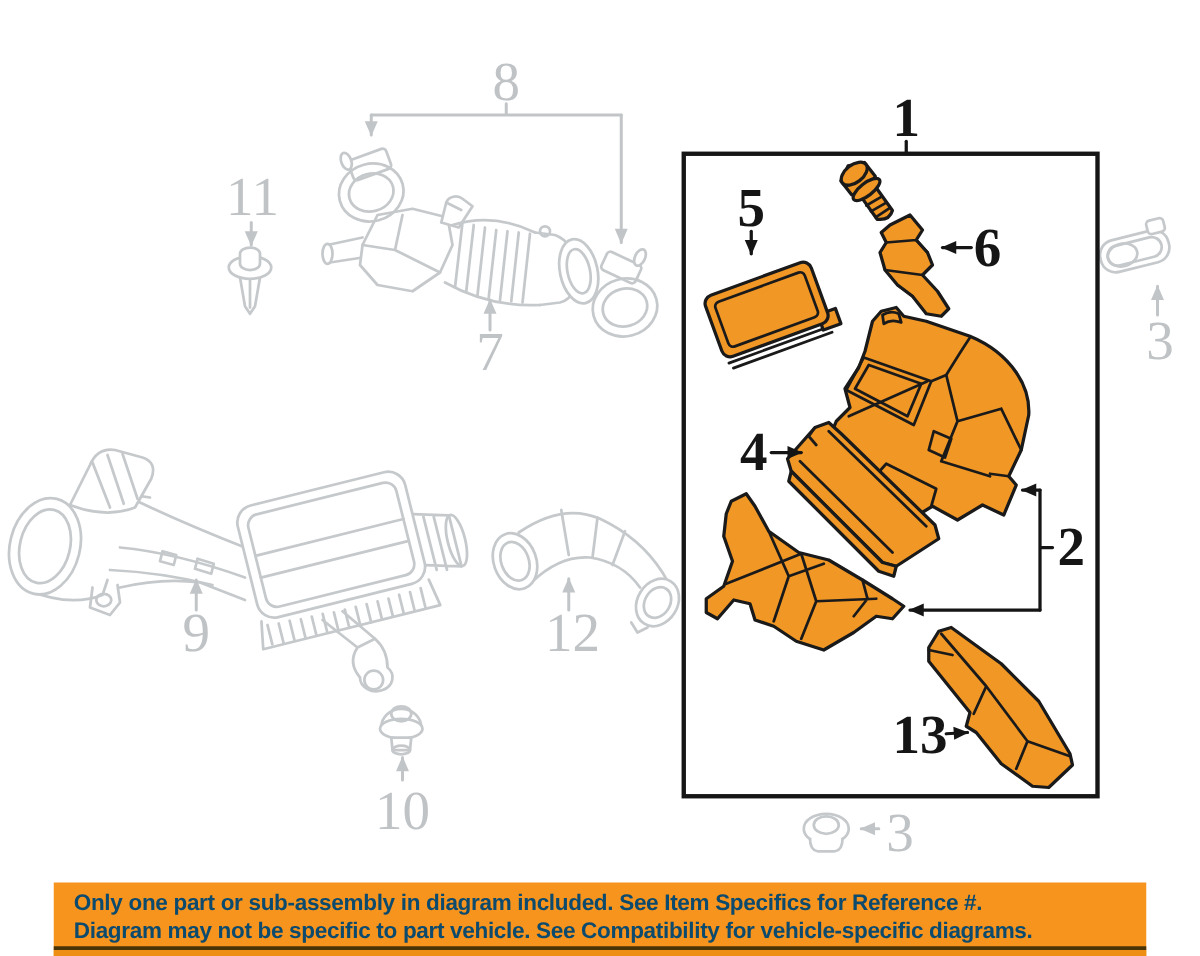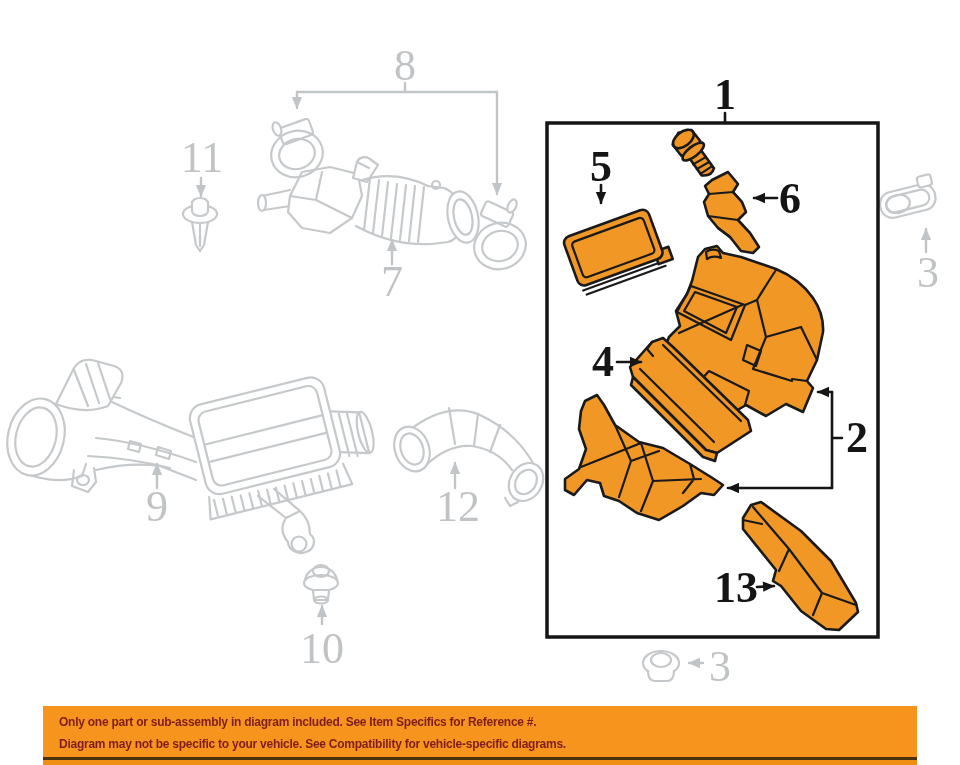--- a/index.html
+++ b/index.html
@@ -21,22 +21,22 @@
          font-size:44px;font-weight:bold;text-anchor:middle;}
   .lbl-g{fill:#c0c3c5;font-family:"Liberation Serif","DejaVu Serif",serif;
          font-size:44px;font-weight:normal;text-anchor:middle;}
 
   .ref-box{fill:#ffffff;stroke:#151515;stroke-width:3.5;}
 
   
   .banner{position:absolute;left:43px;top:706px;width:874px;height:59px;background:#f7941d;}
   .banner-rule{position:absolute;left:0;top:51px;width:100%;height:3px;background:#4a3306;}
   .banner-foot{position:absolute;left:0;top:54px;width:100%;height:5px;background:#ee8f13;}
-  .banner-text{position:absolute;left:16px;top:5px;right:8px;color:#7f1d1d;
-               font-weight:bold;font-size:12px;line-height:22px;letter-spacing:-0.25px;white-space:nowrap;}
+  .banner-text{position:absolute;left:16px;top:5px;right:8px;color:#0c4a6e;
+               font-weight:bold;font-size:18px;line-height:22px;letter-spacing:-0.25px;white-space:nowrap;}
 </style>
 </head>
 <body>
 
 <div class="stage">
 
 <svg width="960" height="706" viewBox="0 0 960 706">
   <defs>
     <marker id="ah-k" markerUnits="userSpaceOnUse" markerWidth="16" markerHeight="13" refX="12" refY="6" orient="auto">
       <path d="M1,0.8 L13,6 L1,11.2 Z" fill="#151515"></path>
@@ -230,19 +230,19 @@
   <text class="lbl-g" x="322" y="663">10</text>
   <text class="lbl-g" x="202" y="172">11</text>
   <text class="lbl-g" x="458" y="521">12</text>
   <text class="lbl-g" x="928" y="287">3</text>
   <text class="lbl-g" x="720" y="681">3</text>
 </svg>
 
 <div class="banner">
   <div class="banner-text">
     <div>Only one part or sub-assembly in diagram included. See Item Specifics for Reference #.</div>
-    <div>Diagram may not be specific to your vehicle. See Compatibility for vehicle-specific diagrams.</div>
+    <div>Diagram may not be specific to part vehicle. See Compatibility for vehicle-specific diagrams.</div>
   </div>
   <div class="banner-rule"></div>
   <div class="banner-foot"></div>
 </div>
 
 </div>
 
 </body></html>

